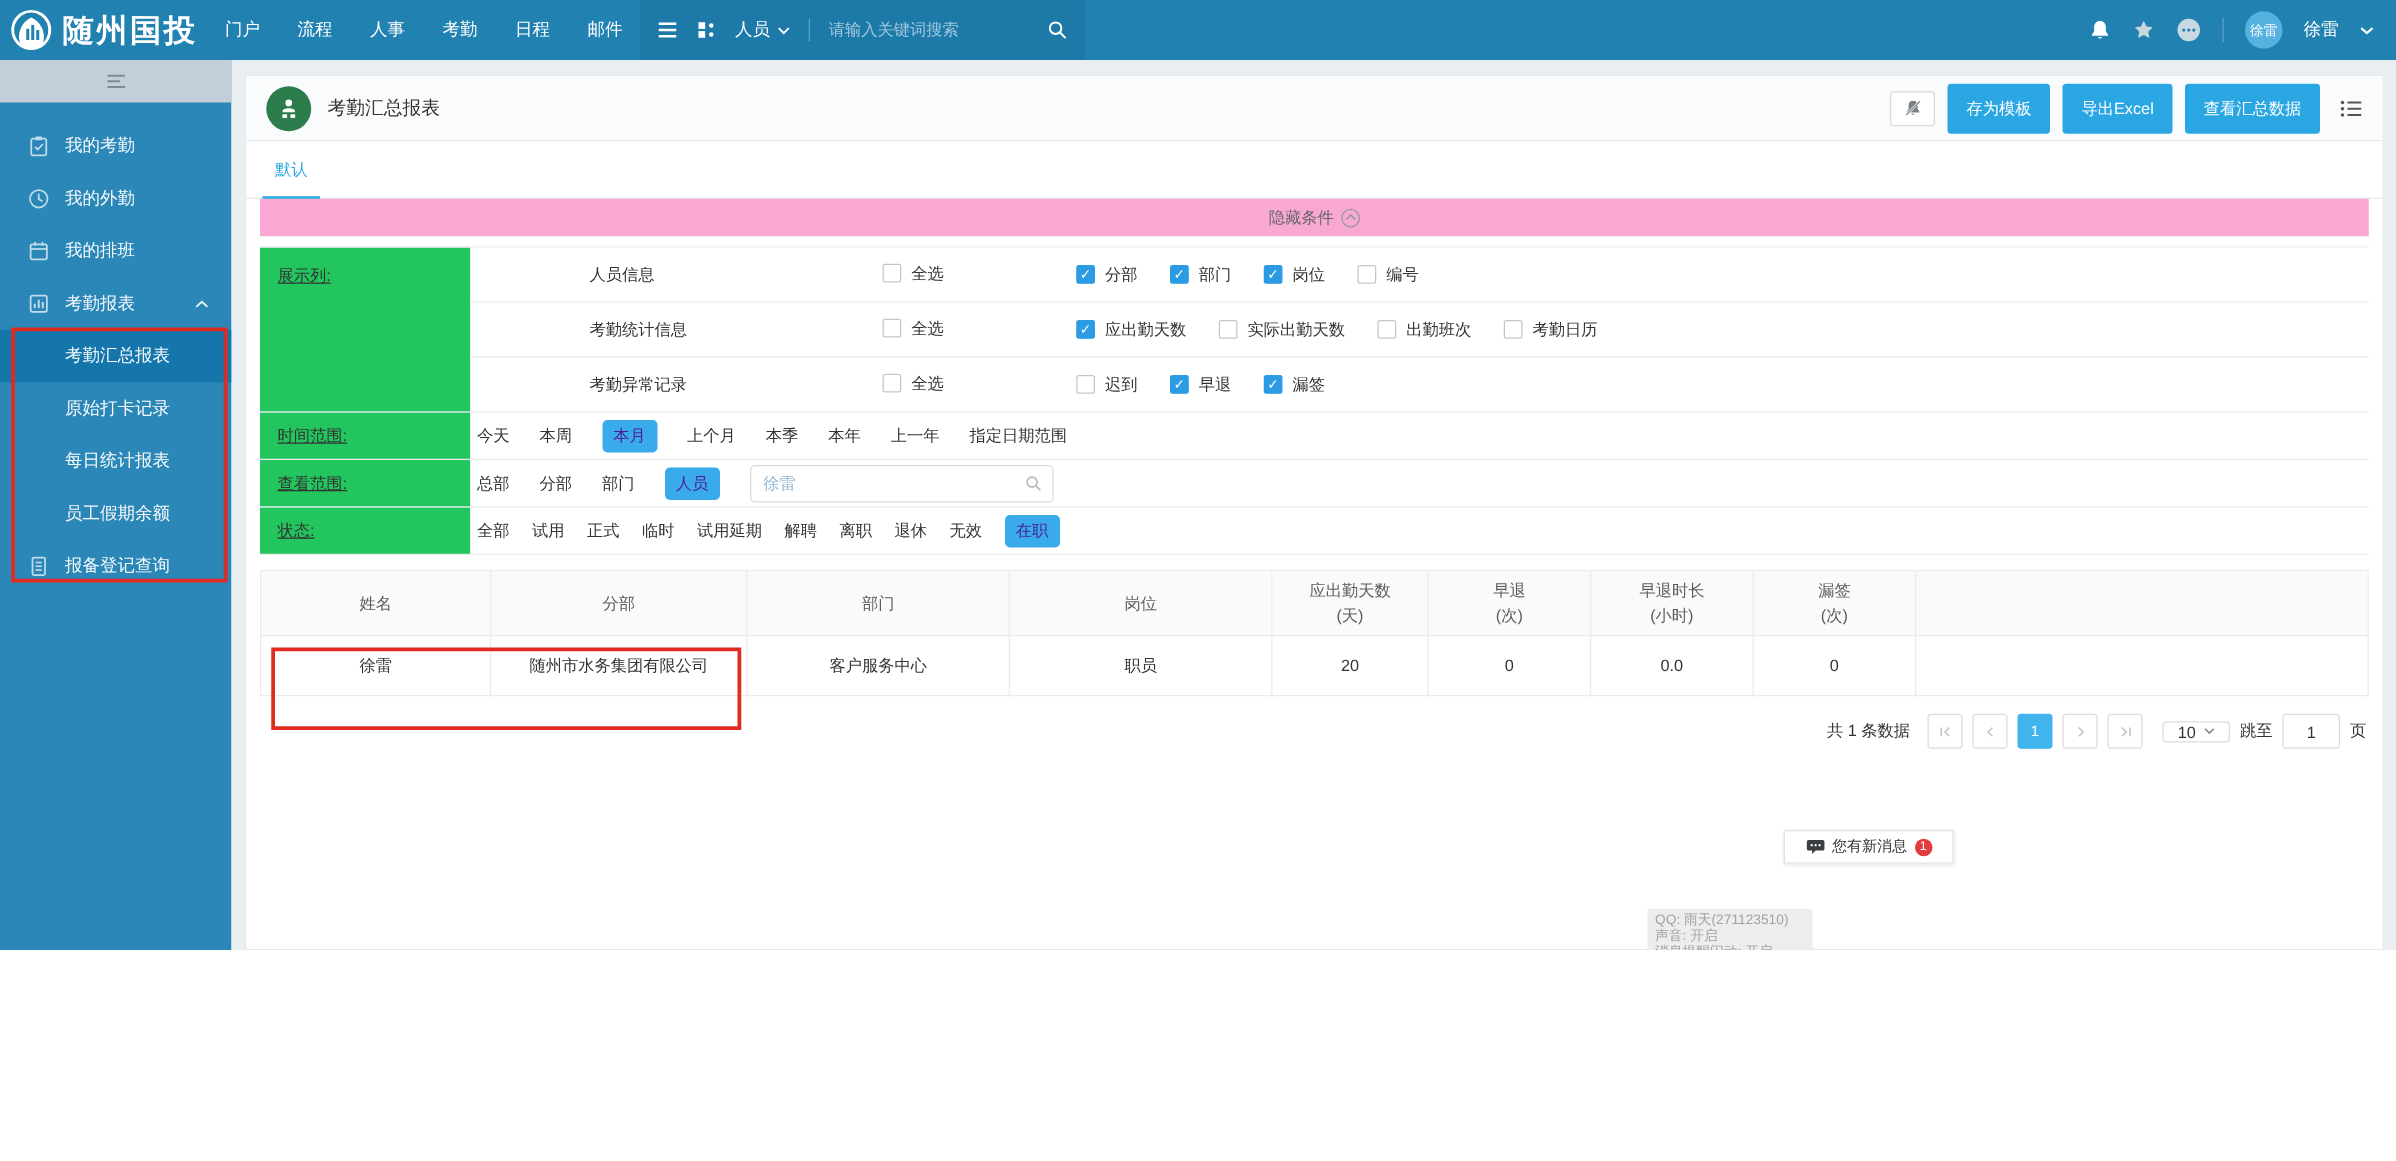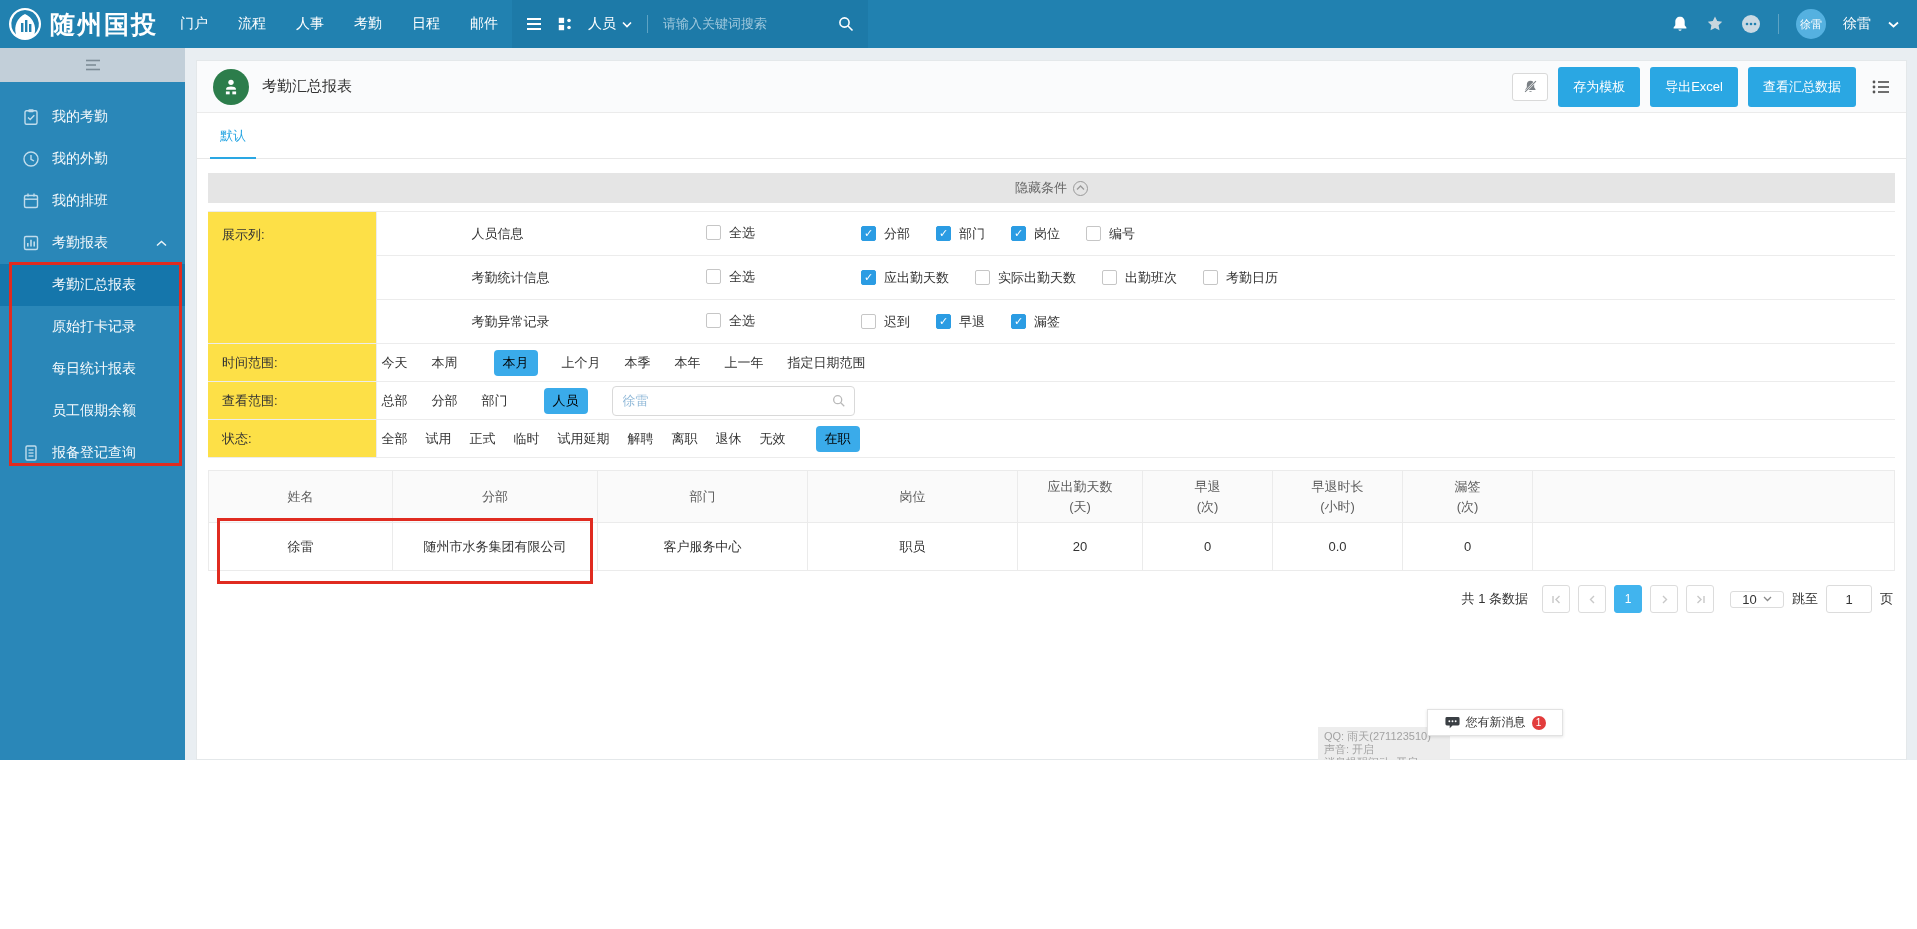--- a/index.html
+++ b/index.html
@@ -60,47 +60,47 @@
   .hd-list { margin-left:6px; cursor:pointer; }
 
   .tabbar { height:46px; border-bottom:1px solid #e8e8e8; display:flex;
     align-items:stretch; padding-left:13px; }
   .tab { position:relative; display:flex; align-items:center; padding:0 10px;
     font-size:13px; color:#2aa7e3; cursor:pointer;text-align:right; }
   .tab::after { content:""; position:absolute; left:0; right:0; bottom:-1px;
     height:2px; background:#2aa7e3; }
 
   .content { padding:0 11px; }
-  .hide-bar { margin-top:14px; height:30px; background:#e5e5e5; display:flex;
+  .hide-bar { height:30px; background:#f9a8d4; display:flex;
     align-items:center; justify-content:center; gap:6px; font-size:13px;
     color:#666; cursor:pointer; }
   .circ-chev { width:15px; height:15px; border:1px solid #9a9a9a; border-radius:50%;
     display:flex; align-items:center; justify-content:center; }
 
   table.filters { width:100%; margin-top:8px; border-collapse:collapse;
     font-size:13px; color:#333; }
   table.filters td { border-top:1px solid #ececec; border-bottom:1px solid #ececec; }
-  td.flabel { background:#fde047; width:168px; padding-left:14px; color:#333;
-    border-right:1px solid #ececec; }
+  td.flabel { background:#22c55e; width:168px; padding-left:14px; color:#333;
+    border-right:1px solid #ececec;text-decoration:underline; }
   td.flabel.topal { vertical-align:top; padding-top:14px; }
   td.ffield { width:315px; padding-left:95px; height:44px; }
   td.fsel { width:170px; padding-left:15px; }
   td.fopts { }
   .optline { display:flex; align-items:center; gap:26px; }
   .cbwrap { display:inline-flex; align-items:center; gap:8px; cursor:pointer; }
   .cb { width:15px; height:15px; border:1px solid #c6c6c6; border-radius:2px;
     background:#fff; display:inline-flex; align-items:center; justify-content:center;
     font-size:11px; color:#fff; }
   .cb.checked { background:#2b9ce3; border-color:#2b9ce3; }
   .cb.checked::after { content:"✓"; }
   td.fsimple { padding-left:5px; height:38px; }
   .simpline { display:flex; align-items:center; gap:24px; }
   .simpline.tight { gap:18px; }
   .opt { cursor:pointer; white-space:nowrap; }
-  .opt.pill { background:#3aabea; color:#000000; padding:4px 9px; border-radius:4px;margin-left:12px; }
+  .opt.pill { background:#3aabea; color:#4c1d95; padding:4px 9px; border-radius:4px; }
   .scope-input { display:inline-flex; align-items:center; width:243px; height:30px;
     border:1px solid #d9d9d9; border-radius:4px; padding:0 8px 0 10px; background:#fff; }
   .scope-input input { flex:1; border:none; outline:none; font-size:13px;
     color:#8fb8d8; font-family:inherit; background:transparent; width:100%; }
 
   table.dtable { width:100%; margin-top:12px; border-collapse:collapse;
     font-size:13px; color:#333; }
   table.dtable th { background:#fafafa; border:1px solid #ebebeb; font-weight:normal;
     color:#5c5c5c; height:52px; line-height:1.5; text-align:center; }
   table.dtable td { border:1px solid #ebebeb; height:48px; text-align:center; }
@@ -117,21 +117,21 @@
     margin-left:8px; cursor:pointer; }
   .pg-jump-input { width:46px; height:28px; border:1px solid #dcdcdc; border-radius:3px;
     text-align:center; font-size:13px; font-family:inherit; outline:none; color:#333; }
 
   
   .anno { position:absolute; border:3px solid #e02b20; z-index:60; pointer-events:none; }
   #anno-sidebar { left:9px; top:262px; width:173px; height:204px; }
   #anno-row { left:217px; top:518px; width:376px; height:66px; }
 
   
-  .msg-bar { position:absolute; left:1427px; top:709px; width:136px; height:27px;
+  .msg-bar { position:absolute; left:1427px; top:664px; width:136px; height:27px;
     background:#fff; border:1px solid #e2e2e2; box-shadow:0 1px 3px rgba(0,0,0,.12);
     display:flex; align-items:center; justify-content:center; gap:6px; font-size:12px;
     color:#333; z-index:70; cursor:pointer; }
   .msg-badge { width:14px; height:14px; border-radius:50%; background:#e23c3c;
     color:#fff; font-size:10px; display:flex; align-items:center; justify-content:center; }
   .qq-tip { position:absolute; left:1318px; top:727px; width:132px; height:33px;
     overflow:hidden; background:rgba(235,235,235,.92); color:#a3a3a3; font-size:11px;
     line-height:13px; padding:3px 6px; z-index:65; }
 </style>
 </head>

